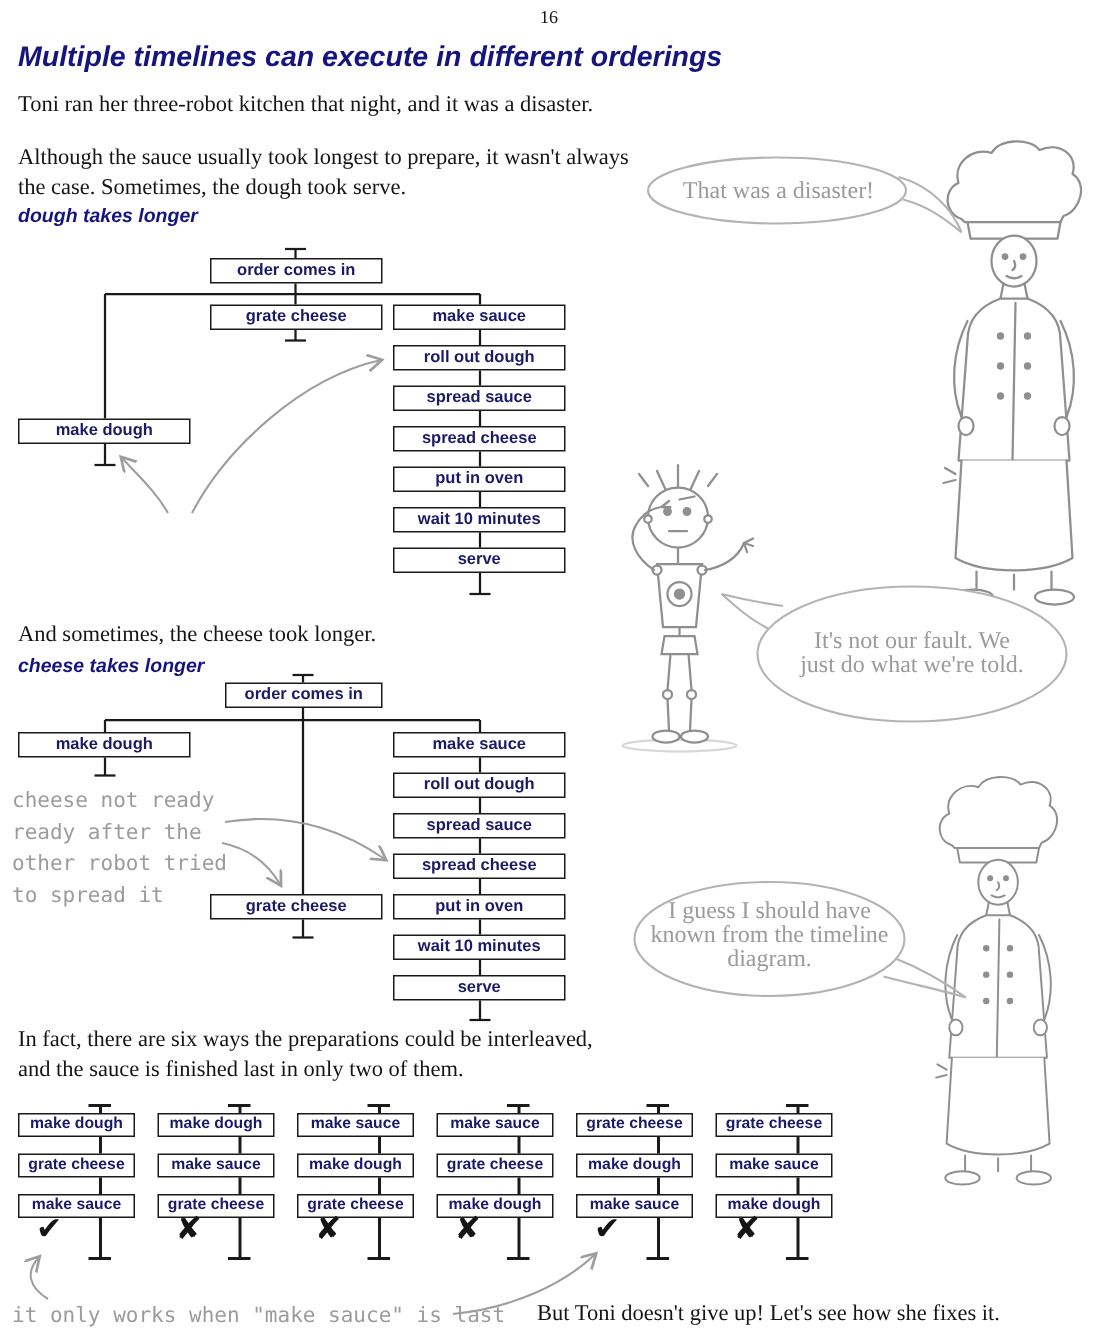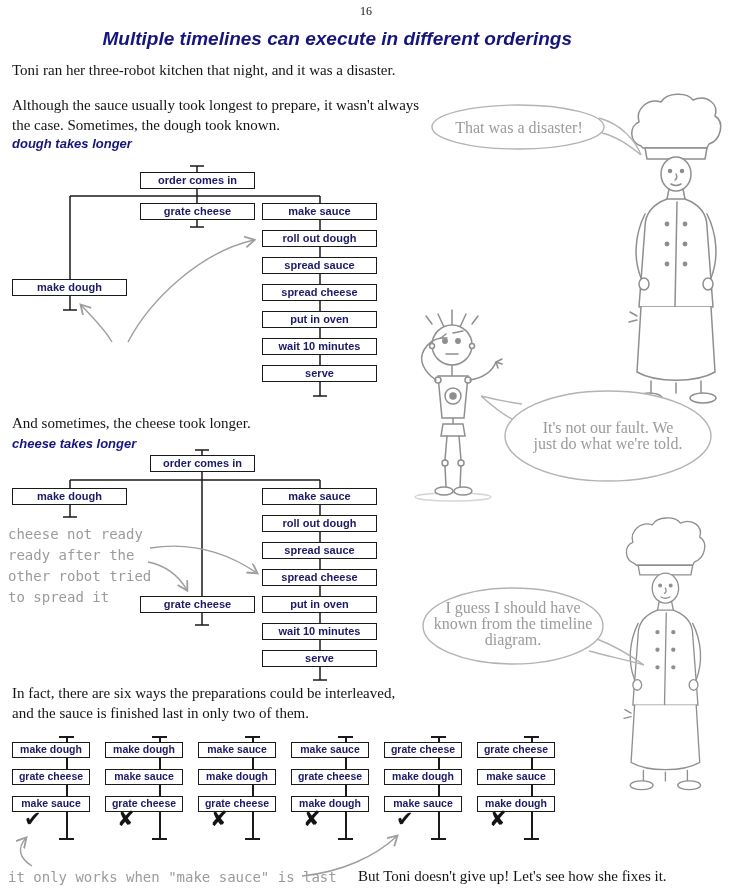--- a/index.html
+++ b/index.html
@@ -7,21 +7,21 @@
     --ink:#141414;
     --hand:#9b9b9b;
     --sketch:#8f8f8f;
   }
   html,body{margin:0;padding:0;background:#fff;}
   .page{position:relative;width:732px;height:896px;background:#fff;overflow:hidden;
         font-family:"Liberation Serif",serif;color:var(--ink);}
   .abs{position:absolute;}
   .pagenum{top:4px;left:0;width:732px;text-align:center;font-size:12px;z-index:2;}
   .title{top:28px;left:12px;width:560px;margin:0;
-         font:bold italic 19px "Liberation Sans",sans-serif;color:var(--blue);z-index:2;text-align:right;}
+         font:bold italic 19px "Liberation Sans",sans-serif;color:var(--blue);z-index:2;}
   .para{font-size:15px;line-height:20px;z-index:2;}
   .subhead{font:bold italic 13px "Liberation Sans",sans-serif;color:var(--blue);z-index:2;}
   .tl-box{position:absolute;width:115px;height:17px;background:#fff;border:1.2px solid #1a1a1a;
           box-sizing:border-box;font:bold 11px/14px "Liberation Sans",sans-serif;color:#1a1a66;
           text-align:center;z-index:3;}
   .hand{font-family:"DejaVu Sans Mono",monospace;color:var(--hand);z-index:2;}
   .ann{font-size:14px;line-height:21px;}
   .bubble-text{font-family:Liberation Serif, serif;color:var(--hand);
                font-size:16px;line-height:16px;text-align:center;z-index:2;}
   .art{position:absolute;top:0;left:0;z-index:1;}
@@ -156,21 +156,21 @@
       <ellipse cx="513" cy="626" rx="90" ry="38"></ellipse>
       <path d="M597,639 C615,646 630,655 644,665 M589,651 C612,657 631,661 644,665" fill="none"></path>
     </g>
   </svg>
 
   <div class="abs pagenum">16</div>
   <h1 class="abs title">Multiple timelines can execute in different orderings</h1>
   <div class="abs para" style="left:12px;top:60px;width:560px;">Toni ran her three-robot kitchen that night, and it was a disaster.</div>
   <div class="abs para" style="left:12px;top:95px;width:480px;">
     <div>Although the sauce usually took longest to prepare, it wasn't always</div>
-    <div>the case. Sometimes, the dough took known.</div>
+    <div>the case. Sometimes, the dough took serve.</div>
   </div>
 
   <div class="abs subhead" style="left:12px;top:136px;">dough takes longer</div>
   <div class="tl-box" style="left:140px;top:172px;">order comes in</div>
   <div class="tl-box" style="left:140px;top:203px;">grate cheese</div>
   <div class="tl-box" style="left:262px;top:203px;">make sauce</div>
   <div class="tl-box" style="left:262px;top:230px;">roll out dough</div>
   <div class="tl-box" style="left:262px;top:257px;">spread sauce</div>
   <div class="tl-box" style="left:262px;top:284px;">spread cheese</div>
   <div class="tl-box" style="left:262px;top:311px;">put in oven</div>

